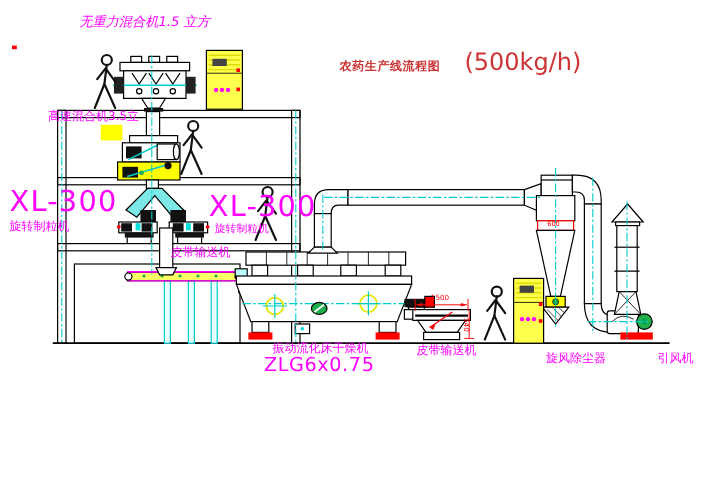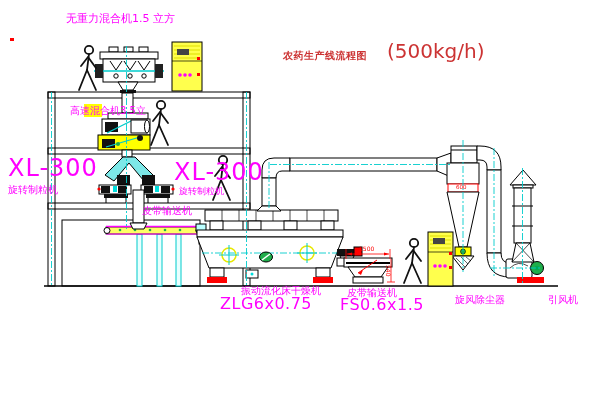--- a/index.html
+++ b/index.html
@@ -255,41 +255,40 @@
     <line x1="126.5" y1="46" x2="126.5" y2="229"></line>
     <line x1="269" y1="162" x2="269" y2="210"></line>
     <line x1="270" y1="164.5" x2="452" y2="164.5"></line>
     <line x1="463" y1="140" x2="463" y2="272"></line>
     <line x1="494" y1="148" x2="494" y2="278"></line>
     <line x1="522.5" y1="168" x2="522.5" y2="284"></line>
     <line x1="490" y1="268" x2="542" y2="268"></line>
   </g>
 </svg>
 
-  <div class="lbl mag11" style="left:66px;top:13px;">无重力混合机1.5 立方</div>
+  <div class="lbl mag11" style="left:66px;top:13px;font-style:italic;">无重力混合机1.5 立方</div>
 
   <div class="lbl red title-main" style="left:283px;top:51px;">农药生产线流程图</div>
   <div class="lbl red title-cap" style="left:387px;top:41px;">(500kg/h)</div>
 
   <div class="chip" style="left:84px;top:104px;width:18px;height:13px;"></div>
-  <div class="lbl mag10" style="left:40px;top:106px;margin-left:30px;">高速混合机3.5立</div>
+  <div class="lbl mag10" style="left:40px;top:93px;">高速混合机3.5立</div>
 
   <div class="lbl xl" style="left:8px;top:156px;">XL-300</div>
   <div class="lbl mag10" style="left:8px;top:185px;">旋转制粒机</div>
 
   <div class="lbl xl" style="left:174px;top:160px;">XL-300</div>
   <div class="lbl mag9" style="left:179px;top:187px;">旋转制粒机</div>
 
   <div class="lbl mag10" style="left:142px;top:206px;text-align:center;">皮带输送机</div>
 
-  <div class="lbl mag10" style="left:227px;top:286px;margin-left:14px;">振动流化床干燥机</div>
+  <div class="lbl mag10" style="left:227px;top:286px;">振动流化床干燥机</div>
   <div class="lbl model" style="left:220px;top:296px;">ZLG6x0.75</div>
 
   <div class="lbl mag10" style="left:347px;top:288px;">皮带输送机</div>
-  <div class="lbl model" style="left:340px;top:297px;">FS0.6x1.5</div>
 
   <div class="lbl mag10" style="left:455px;top:295px;text-align:right;">旋风除尘器</div>
   <div class="lbl mag10" style="left:548px;top:295px;">引风机</div>
 
   <div class="lbl dim" style="left:359px;top:246px;">1500</div>
   <div class="lbl dim vtext" style="left:385px;top:265px;">540</div>
   <div class="lbl dim" style="left:456px;top:185px;font-size:5.5px;">600</div>
 </div>
 
 </body></html>

